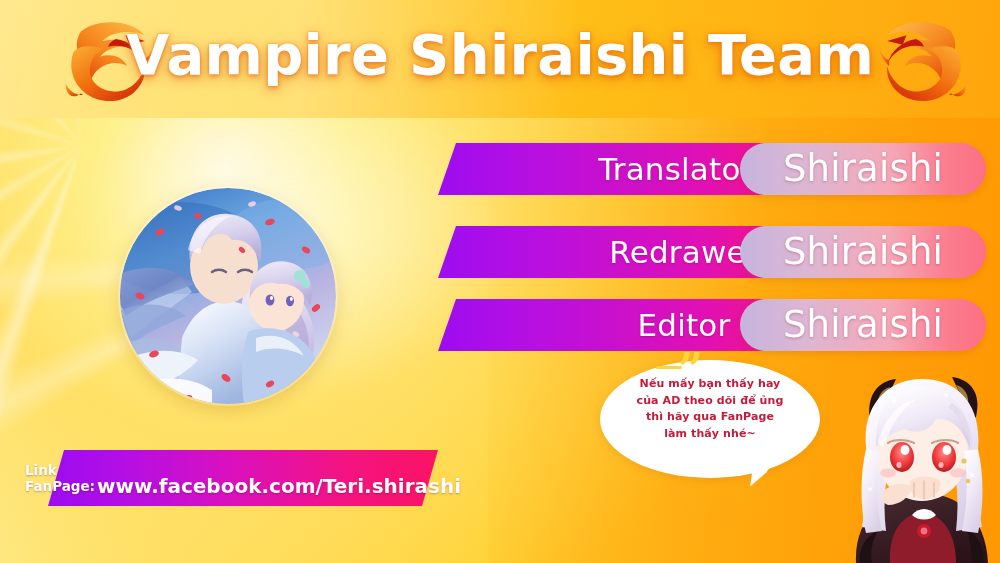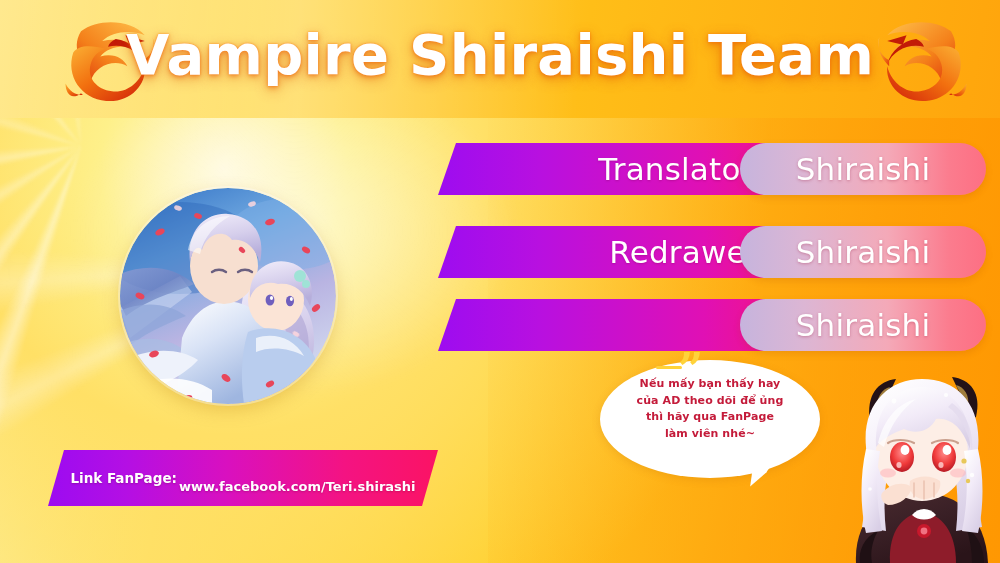--- a/index.html
+++ b/index.html
@@ -168,21 +168,21 @@
     position: absolute; right: 0; top: 0;
     width: 246px; height: 52px;
     border-radius: 26px;
     background: linear-gradient(90deg, #c6b4dd 0%, #dcb6d4 26%, #f4a9b8 60%, #fb7c8e 85%, #fd6f83 100%);
     box-shadow: 0 3px 7px rgba(160,60,0,0.16);
   }
   .credit-name {
     position: absolute; inset: 0;
     text-align: center;
     line-height: 52px;
-    font-size: 31px;
+    font-size: 37px;
     font-weight: 400;
     color: #ffffff;
     text-shadow: 0 1px 3px rgba(170,60,90,0.45);
     letter-spacing: 0.2px;
   }
 
   
   .bubble-wrap { position: absolute; left: 600px; top: 352px; width: 220px; height: 132px; }
   .bubble {
     position: absolute; left: 0; top: 8px;
@@ -238,21 +238,21 @@
   .fanpage-text {
     position: absolute; inset: 0;
     display: flex; flex-direction: row;
     align-items: center; justify-content: center;
     gap: 2px;
     color: #ffffff;
     font-size: 13.5px;
     font-weight: 700;
     text-shadow: 0 1px 2px rgba(110,0,70,0.35);
   }
-  .fanpage-text .l2 { font-size: 13px; margin-top: 16px; }
+  .fanpage-text .l2 { font-size: 20px; margin-top: 16px; }
 
   
   .chibi { position: absolute; right: 0; bottom: 0; width: 190px; height: 208px; }
   .chibi svg { display: block; width: 100%; height: 100%; }
 </style>
 </head>
 <body>
 
 <div id="stage">
 
@@ -400,35 +400,36 @@
   <div class="credit-row r1">
     <div class="credit-bar"></div>
     <div class="credit-role">Redrawer</div>
     <div class="credit-pill">
       <div class="credit-name">Shiraishi</div>
     </div>
   </div>
 
   <div class="credit-row r2">
     <div class="credit-bar"></div>
+    <div class="credit-role">Editor</div>
     <div class="credit-pill">
       <div class="credit-name">Shiraishi</div>
     </div>
   </div>
 
   <div class="bubble-wrap">
     <div class="bubble"></div>
     <div class="bubble-tail"></div>
     <div class="quote-swoosh"></div>
     <div class="quote-mark">”</div>
     <div class="bubble-text">
       <span class="ln">Nếu mấy bạn thấy hay</span>
       <span class="ln">của AD theo dõi để ủng</span>
       <span class="ln">thì hãy qua FanPage</span>
-      <span class="ln">làm viên nhé~</span>
+      <span class="ln">làm thấy nhé~</span>
     </div>
   </div>
 
   <div class="fanpage"></div>
   <div class="fanpage-text" style="left:48px; top:450px; width:390px; height:56px;">
     <span class="l1">Link FanPage:</span>
     <span class="l2">www.facebook.com/Teri.shirashi</span>
   </div>
 
   <div class="chibi">

